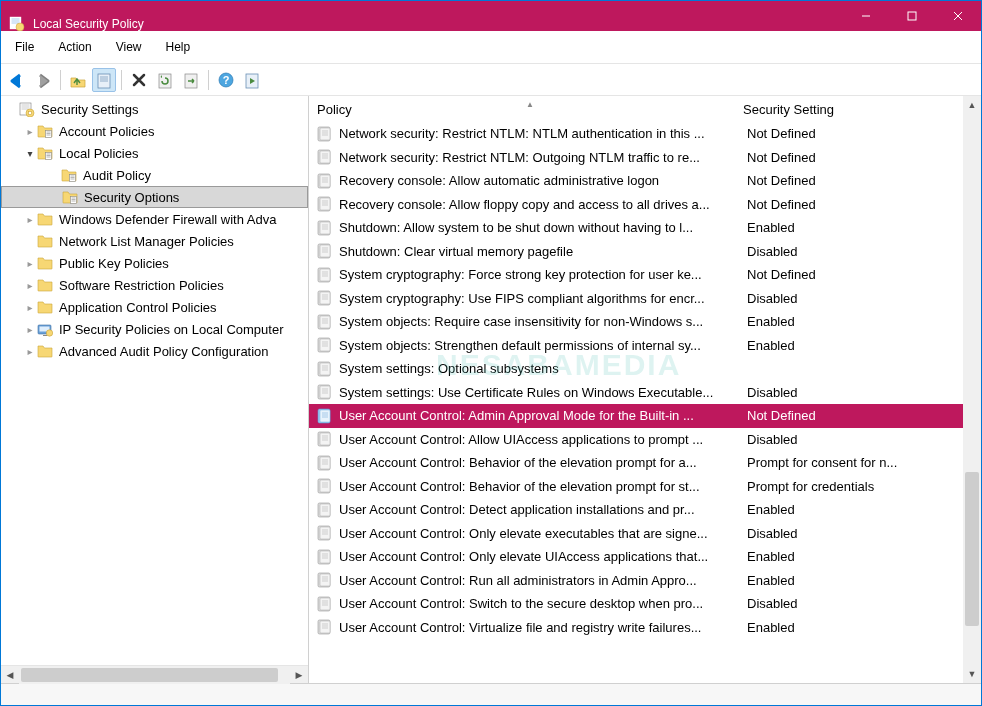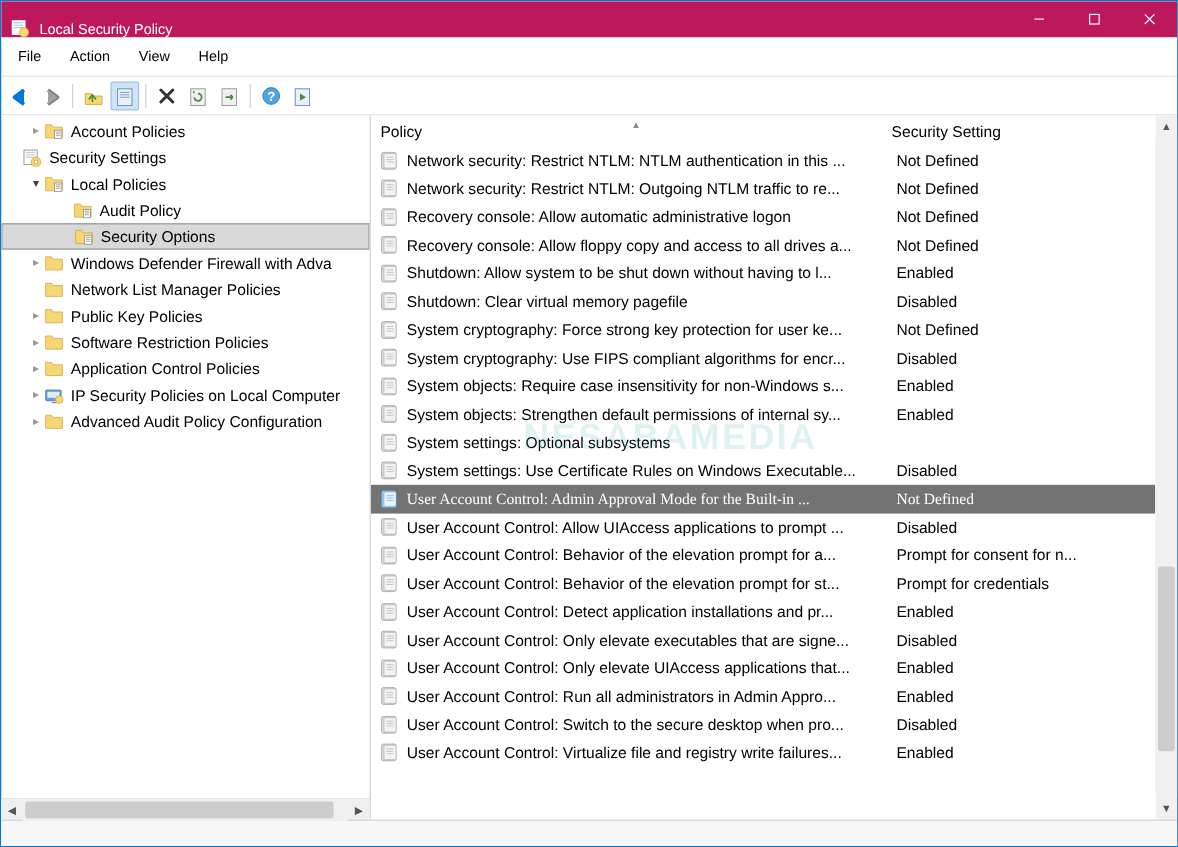--- a/index.html
+++ b/index.html
@@ -212,23 +212,22 @@
     min-height: 0;
   }
   .policy-row {
     display: flex;
     align-items: center;
     height: 23.5px;
     padding: 0 8px;
     white-space: nowrap;
   }
   .policy-row.selected {
-    background: #737373;
+    background: #be185d;
     color: #fff;
-    font-family: Liberation Serif, serif;
   }
   .policy-row .icon-wrap {
     width: 18px;
     height: 16px;
     margin-right: 4px;
     flex-shrink: 0;
     display: flex;
     align-items: center;
   }
   .policy-row .policy-name {
@@ -452,33 +451,33 @@
         <use href="#icon-run"></use>
       </svg>
     </div>
 </div>
 
 <div class="main">
 
   <div class="tree-pane">
     <div class="tree-scroll">
       <div class="tree" id="tree">
-          <div class="tree-row depth-1">
-            <span class="expander closed"></span>
-            <svg class="tree-icon" viewBox="0 0 16 16">
-              <use href="#icon-folder-policy"></use>
-            </svg>
-            <span class="tree-label">Account Policies</span>
-          </div>
           <div class="tree-row depth-0">
             <span class="expander none"></span>
             <svg class="tree-icon" viewBox="0 0 16 16">
               <use href="#icon-policy-root"></use>
             </svg>
             <span class="tree-label">Security Settings</span>
+          </div>
+          <div class="tree-row depth-1">
+            <span class="expander closed"></span>
+            <svg class="tree-icon" viewBox="0 0 16 16">
+              <use href="#icon-folder-policy"></use>
+            </svg>
+            <span class="tree-label">Account Policies</span>
           </div>
           <div class="tree-row depth-1">
             <span class="expander open"></span>
             <svg class="tree-icon" viewBox="0 0 16 16">
               <use href="#icon-folder-policy"></use>
             </svg>
             <span class="tree-label">Local Policies</span>
           </div>
           <div class="tree-row depth-2">
             <span class="expander none"></span>

